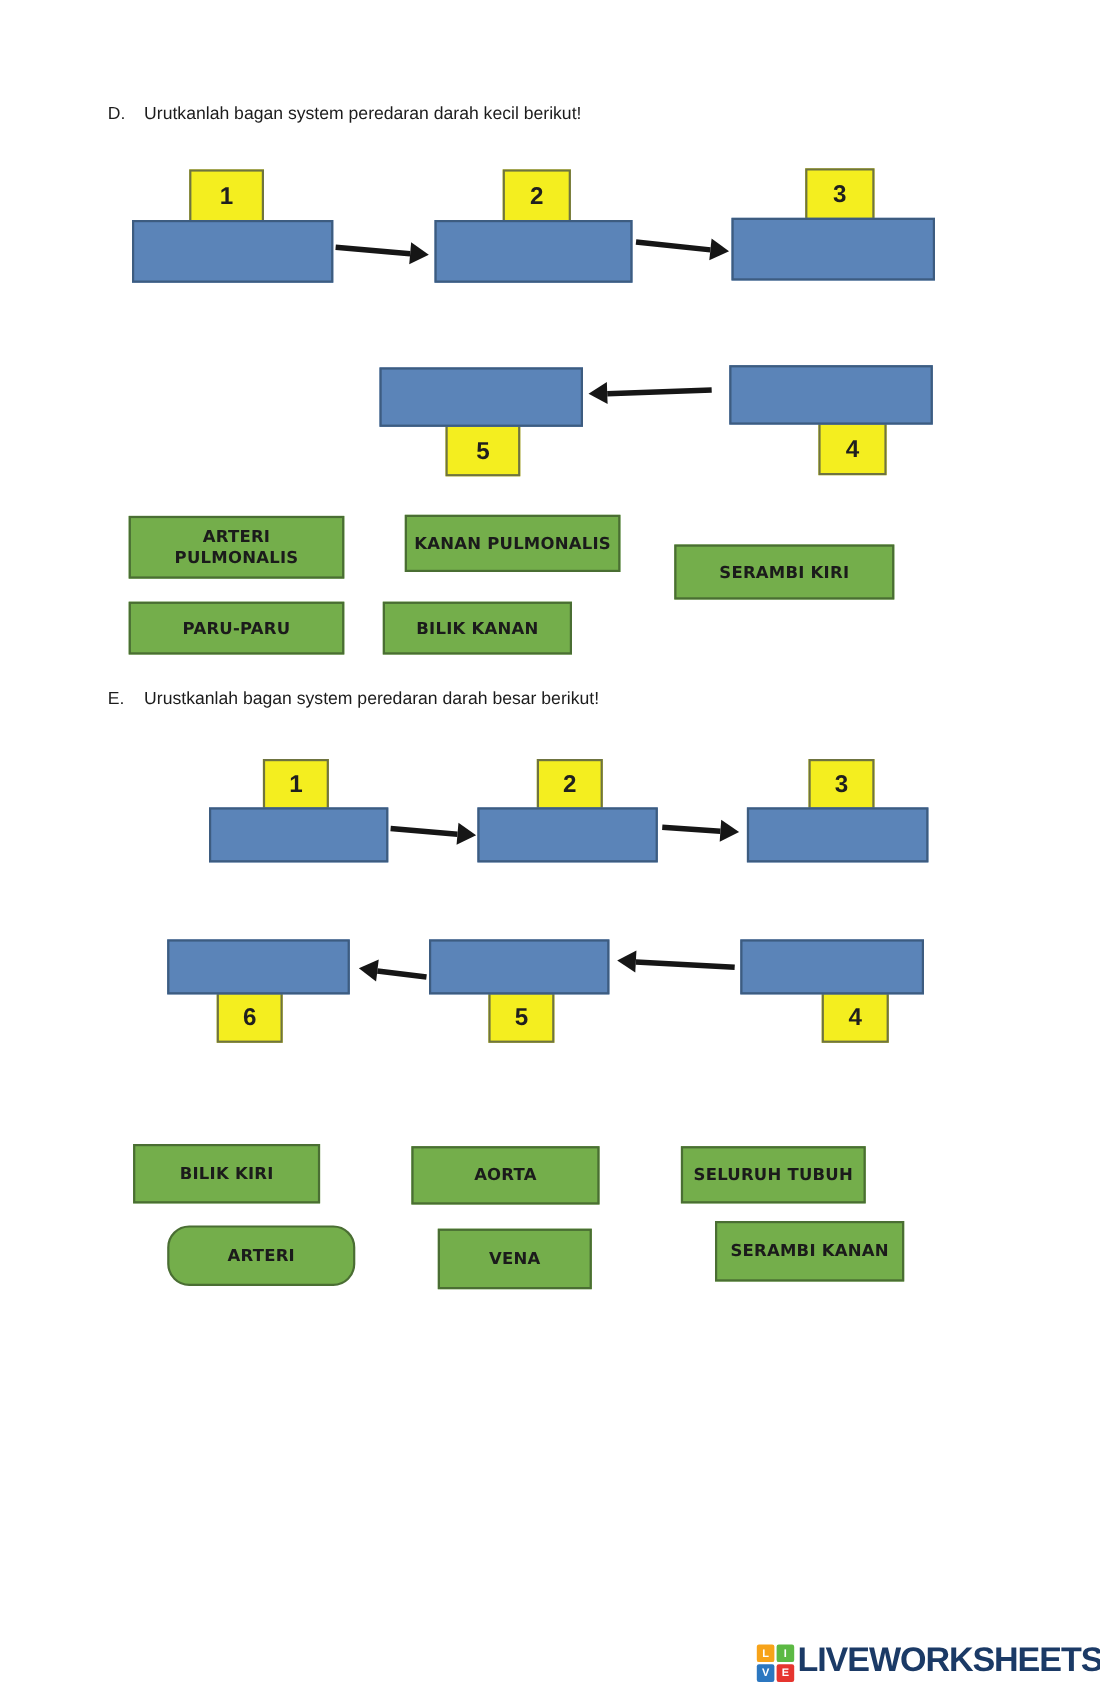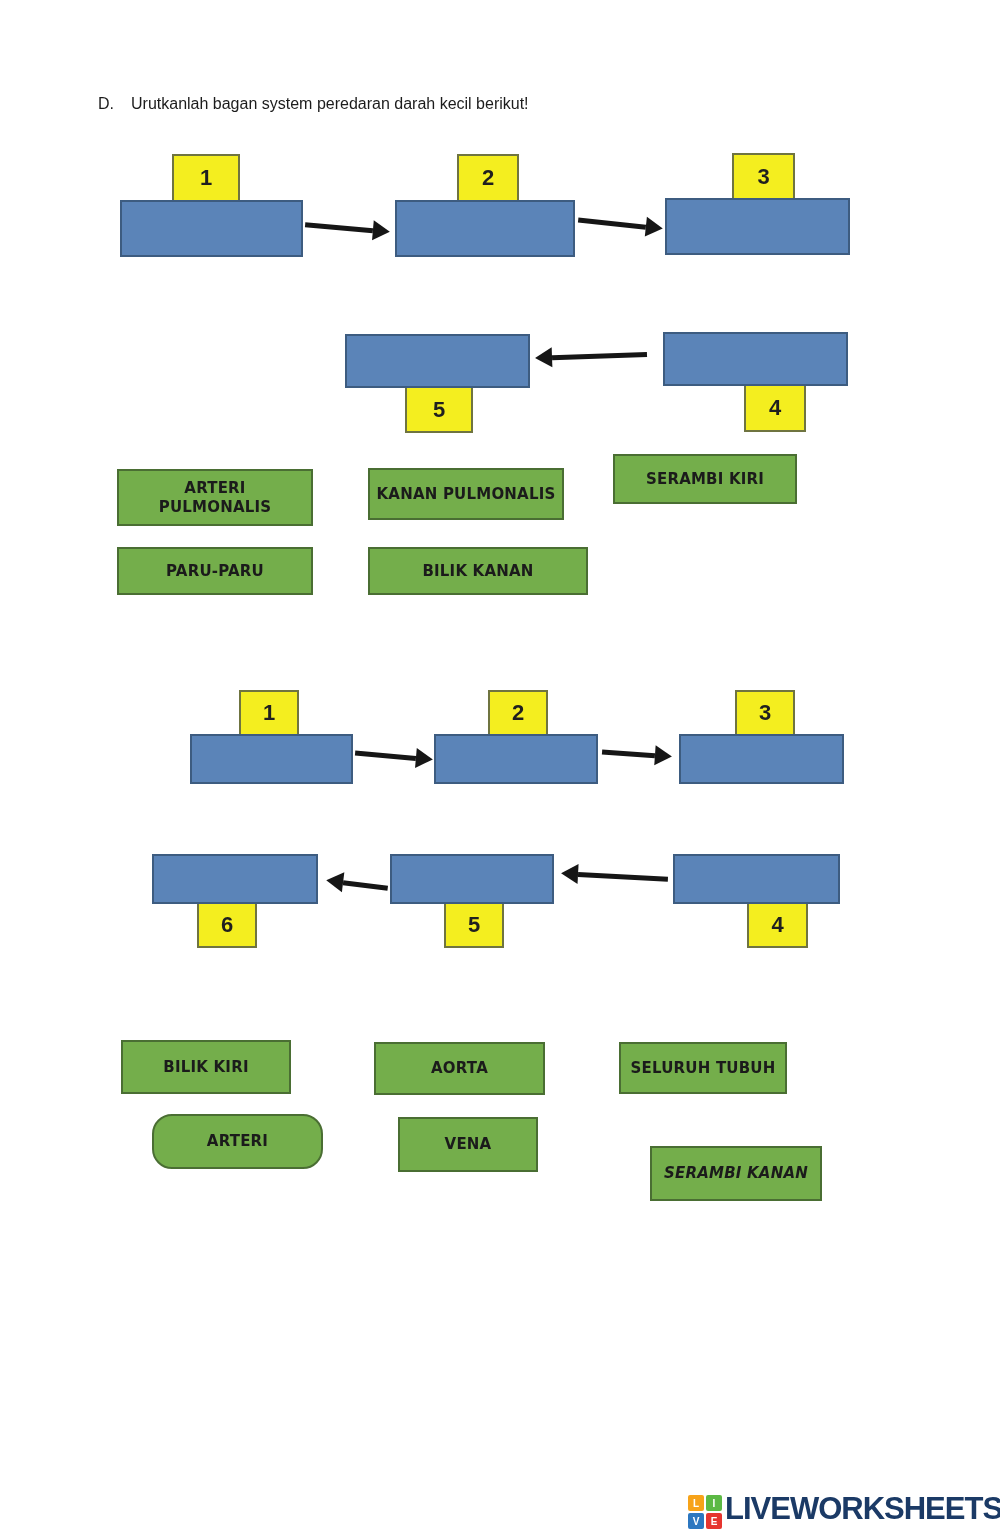--- a/index.html
+++ b/index.html
@@ -105,30 +105,33 @@
   <div class="tag" style="left:744px; top:382px; width:62px; height:48px;">
     <span>4</span>
   </div>
 
   <div class="opt" style="left:117px; top:467px; width:196px; height:57px; padding:16px 30px;">
     <span>ARTERI PULMONALIS</span>
   </div>
   <div class="opt" style="left:368px; top:466px; width:196px; height:52px;">
     <span>KANAN PULMONALIS</span>
   </div>
-  <div class="opt" style="left:613px; top:452px; width:184px; height:50px;justify-content:center;">
+  <div class="opt" style="left:613px; top:493px; width:200px; height:50px;justify-content:center;">
     <span>SERAMBI KIRI</span>
   </div>
   <div class="opt" style="left:117px; top:545px; width:196px; height:48px;">
     <span>PARU-PARU</span>
   </div>
-  <div class="opt" style="left:368px; top:545px; width:220px; height:48px;">
+  <div class="opt" style="left:348px; top:545px; width:172px; height:48px;">
     <span>BILIK KANAN</span>
   </div>
 
+  <div class="heading" style="left:98px; top:625px;">
+    <span class="letter">E.</span><span>Urustkanlah bagan system peredaran darah besar berikut!</span>
+  </div>
 
   <div class="tag" style="left:239px; top:688px; width:60px; height:46px;">
     <span>1</span>
   </div>
   <div class="slot" style="left:190px; top:732px; width:163px; height:50px;"></div>
 
   <div class="arrow" style="left:355px; top:744px; width:78px; height:20px; transform:rotate(5deg);">
     <i class="shaft"></i>
       <i class="head-r"></i>
   </div>
@@ -181,21 +184,21 @@
   </div>
   <div class="opt" style="left:619px; top:1040px; width:168px; height:52px;">
     <span>SELURUH TUBUH</span>
   </div>
   <div class="opt" style="left:152px; top:1112px; width:171px; height:55px;border-radius:20px;">
     <span>ARTERI</span>
   </div>
   <div class="opt" style="left:398px; top:1115px; width:140px; height:55px;align-items:center;">
     <span>VENA</span>
   </div>
-  <div class="opt" style="left:650px; top:1144px; width:172px; height:55px;font-style:italic;">
+  <div class="opt" style="left:650px; top:1108px; width:172px; height:55px;">
     <span>SERAMBI KANAN</span>
   </div>
 
   <div class="footer-logo">
     <div class="tiles">
       <div class="tile" style="background: rgb(247, 163, 25);">L</div>
       <div class="tile" style="background: rgb(92, 185, 68);">I</div>
       <div class="tile" style="background: rgb(44, 119, 192);">V</div>
       <div class="tile" style="background: rgb(230, 53, 47);">E</div>
     </div>

